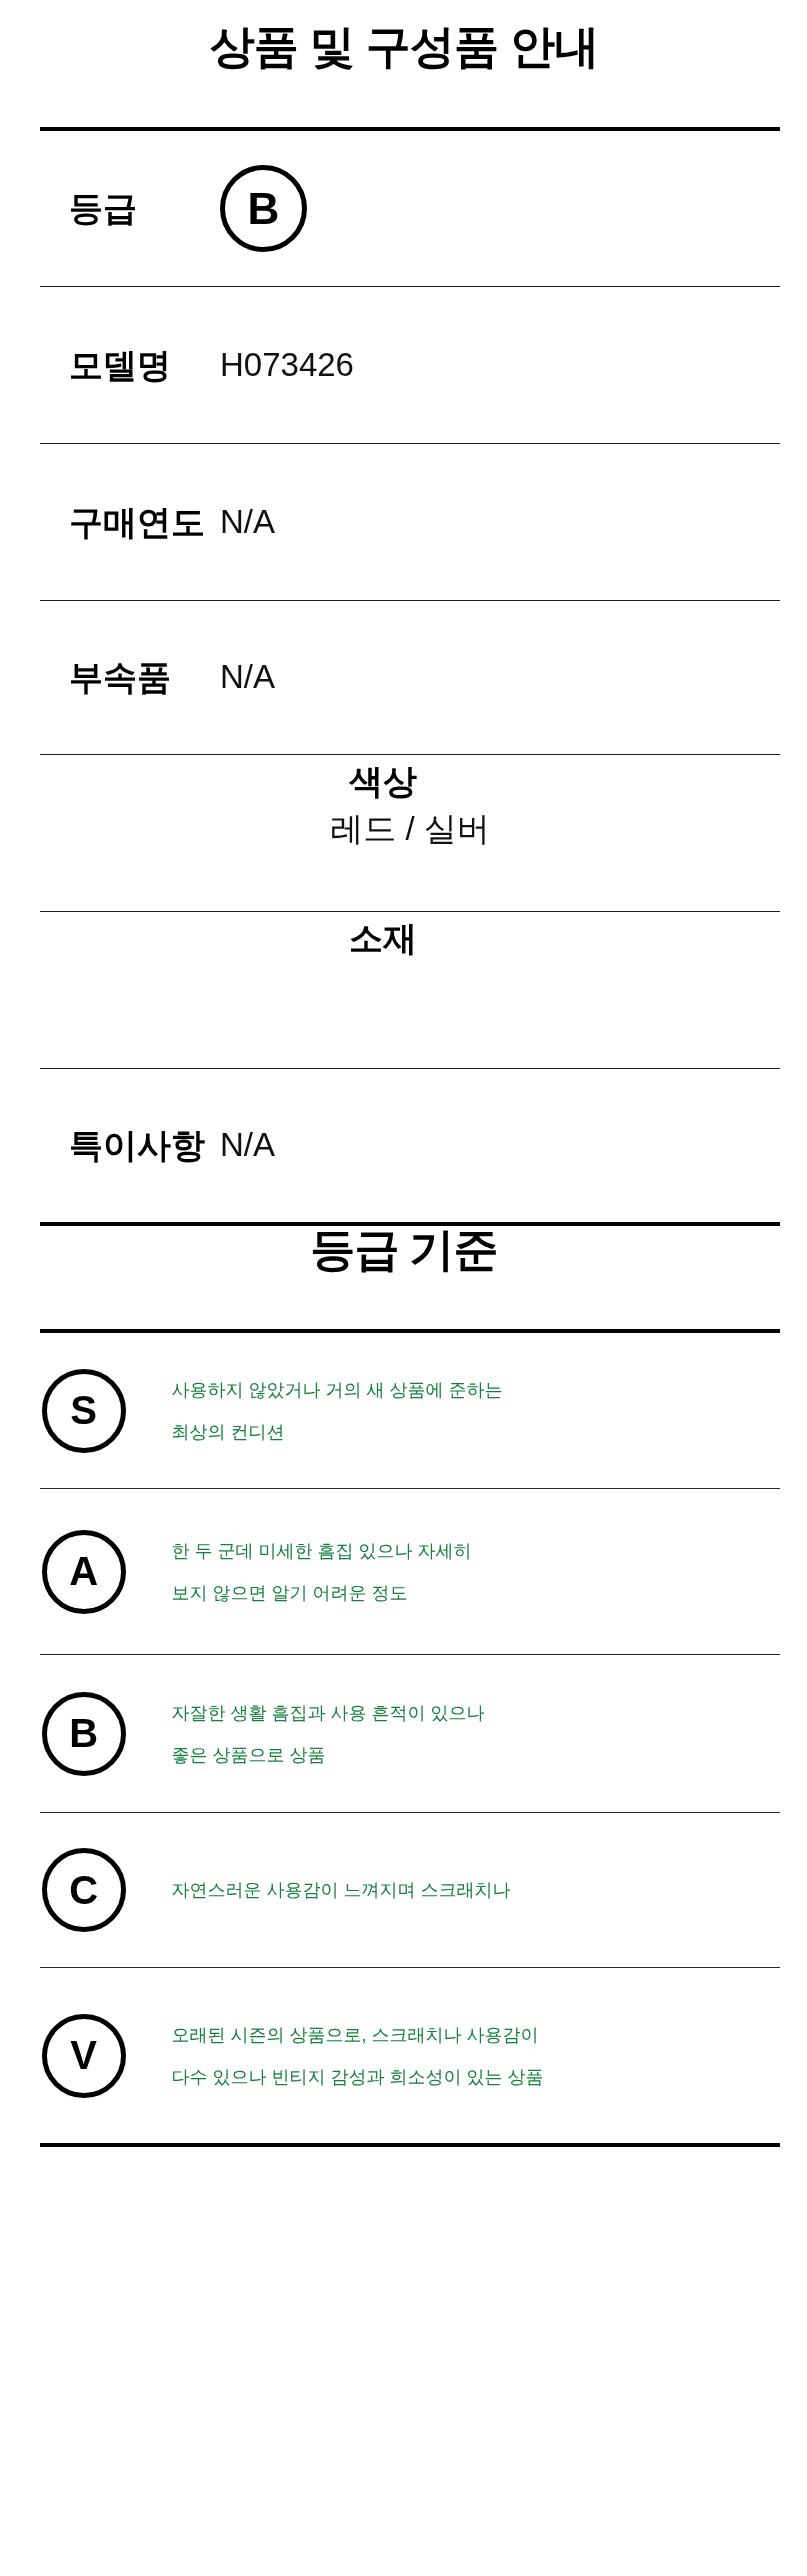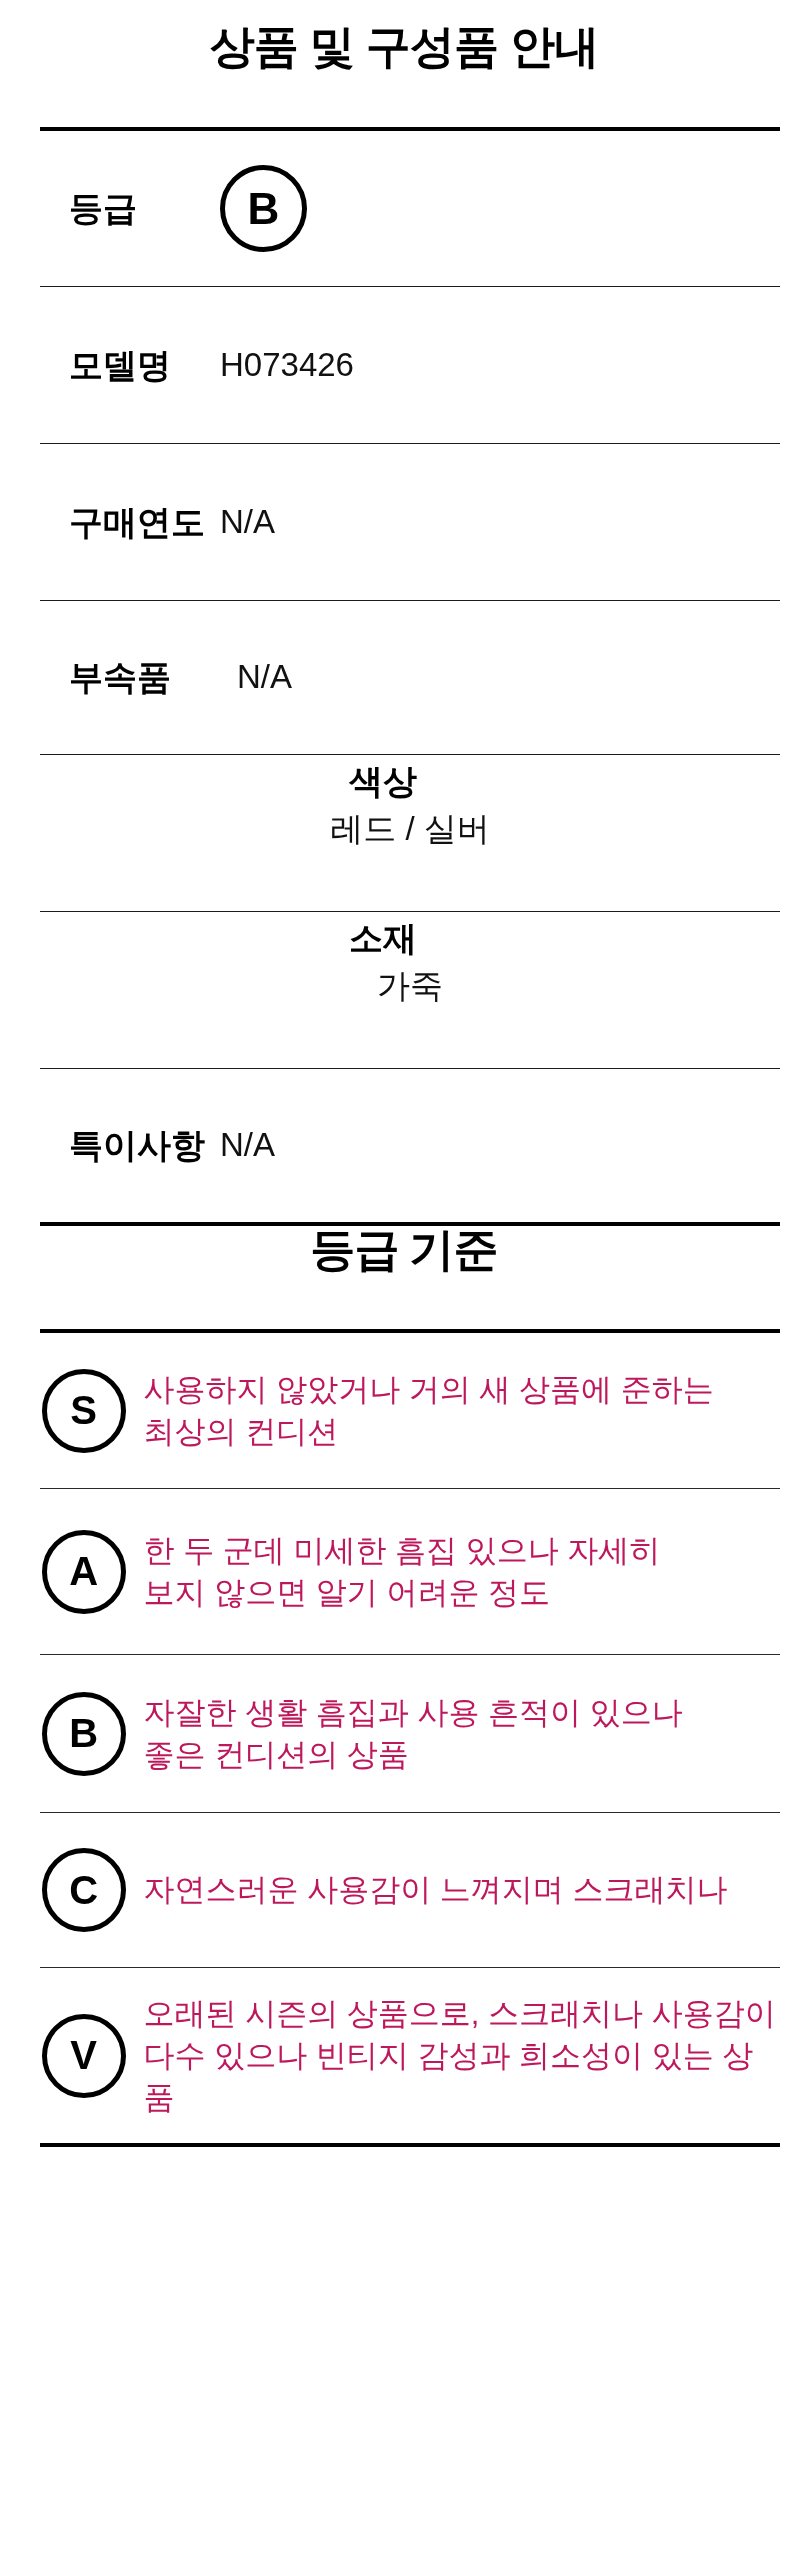--- a/index.html
+++ b/index.html
@@ -89,30 +89,30 @@
     border: 5.7px solid #000;
     border-radius: 50%;
     display: flex;
     align-items: center;
     justify-content: center;
     font-size: 40px;
     font-weight: 700;
     color: #000;
   }
   .grade-desc {
-    margin-left: 18px;
-    font-size: 31px;
+    margin-left: 46px;
+    font-size: 18px;
     line-height: 42px;
-    color: #be185d;
+    color: #15803d;
   }
 
   
   .h193 { height: 156px; }
   .h194 { height: 157px; }
-  .h191 { height: 154px; gap: 17px; }
+  .h191 { height: 154px; }
   .h195 { height: 157px; flex-direction: column; }
   .h190 { height: 153px; }
   .h205 { height: 166px; }
   .h196 { height: 158px; }
   .h192 { height: 155px; }
   .h217 { height: 175px; }
 </style>
 </head>
 <body>
 
@@ -146,21 +146,20 @@
       <div class="spec-value">N/A</div>
     </div>
 
     <div class="spec-row h195">
       <div class="spec-label">색상</div>
       <div class="spec-value">레드 / 실버</div>
     </div>
 
     <div class="spec-row h195">
       <div class="spec-label">소재</div>
-      <div class="spec-value">가죽</div>
     </div>
 
 
     <div class="spec-row h190">
       <div class="spec-label">특이사항</div>
       <div class="spec-value">N/A</div>
     </div>
 
   </div>
 
@@ -187,21 +186,21 @@
         <div>보지 않으면 알기 어려운 정도</div>
       </div>
     </div>
 
     <div class="grade-row h196">
       <div class="grade-badge">
         <span>B</span>
       </div>
       <div class="grade-desc">
         <div>자잘한 생활 흠집과 사용 흔적이 있으나</div>
-        <div>좋은 컨디션의 상품</div>
+        <div>좋은 상품으로 상품</div>
       </div>
     </div>
 
     <div class="grade-row h192">
       <div class="grade-badge">
         <span>C</span>
       </div>
       <div class="grade-desc">
         <div>자연스러운 사용감이 느껴지며 스크래치나</div>
       </div>

